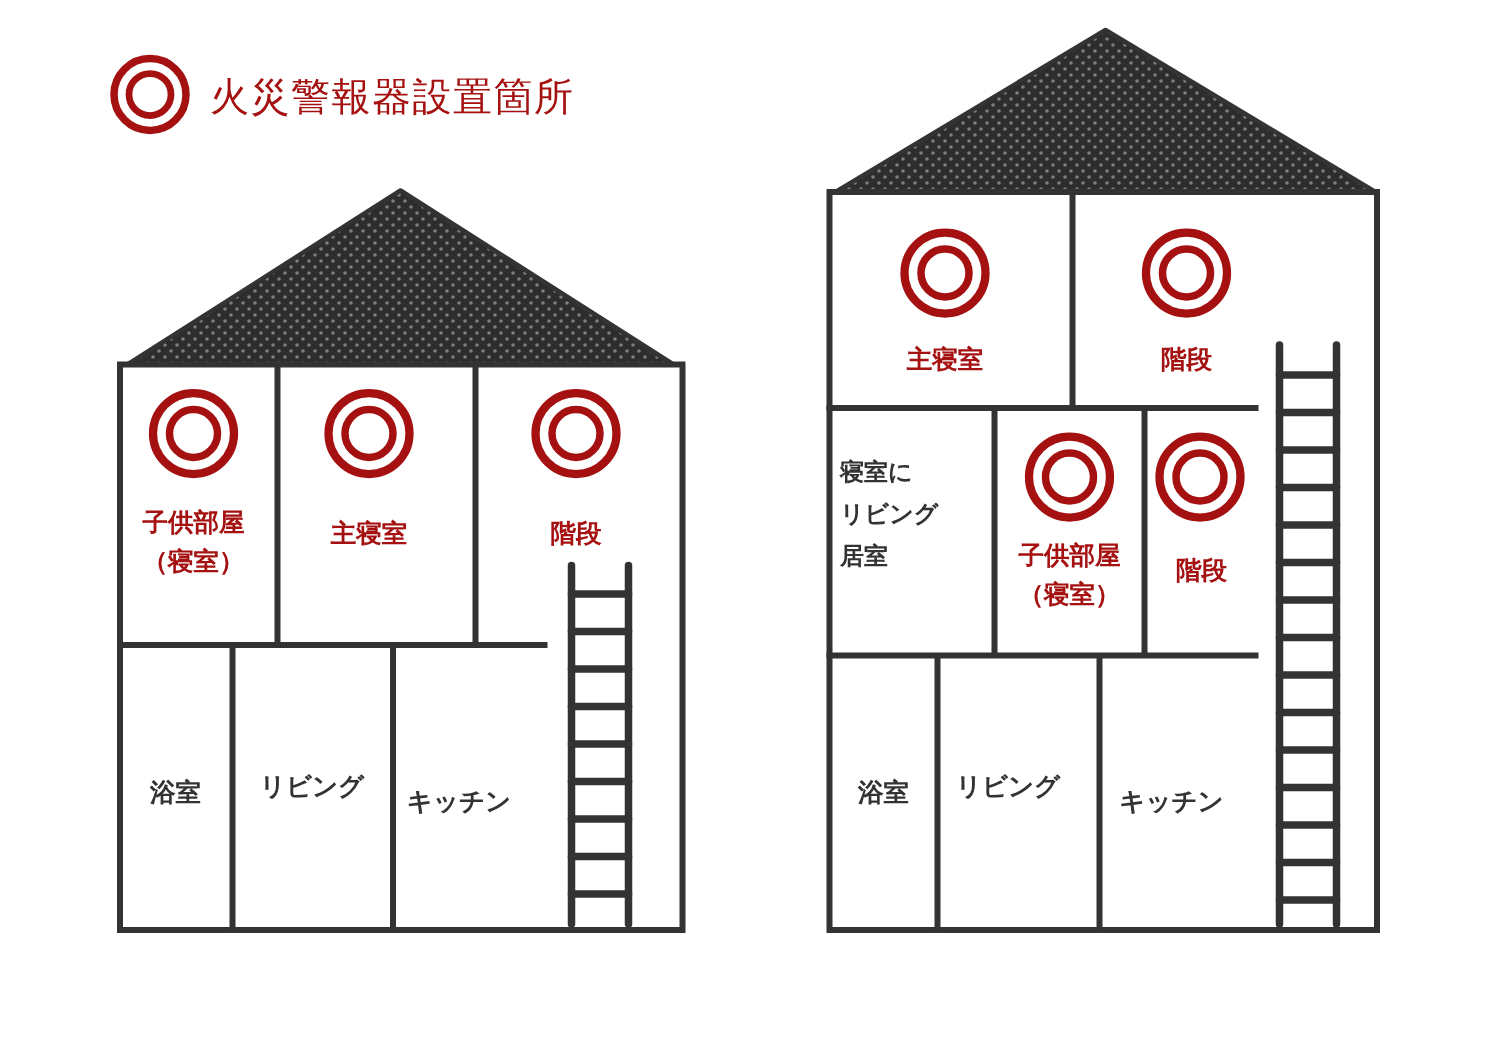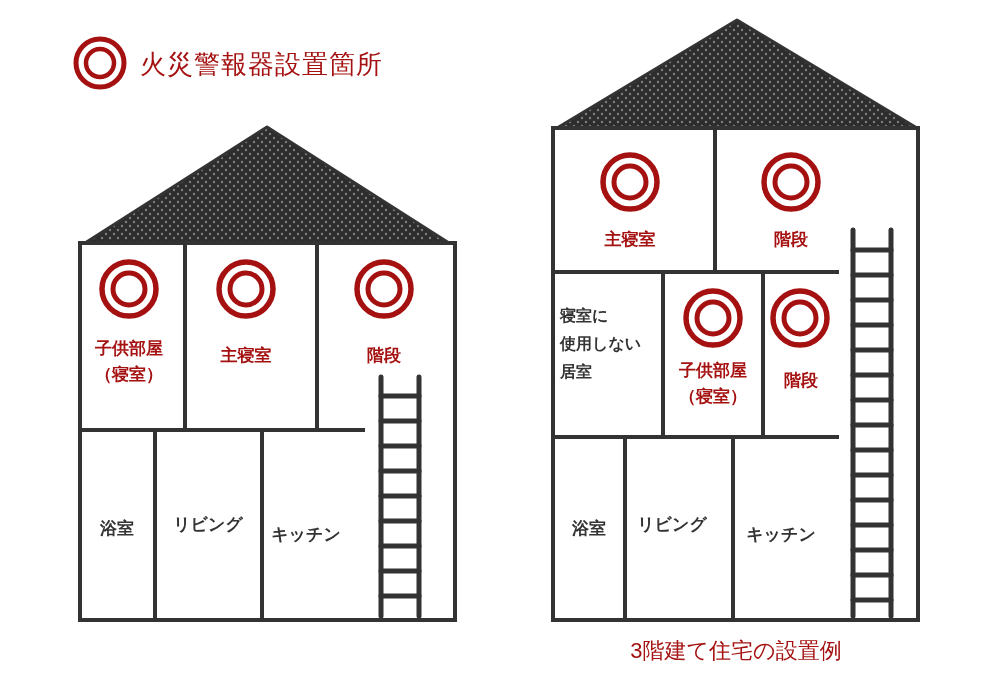--- a/index.html
+++ b/index.html
@@ -145,24 +145,23 @@
 （寝室）</div>
   <div class="lbl accent" style="left:246px; top:343px;">主寝室</div>
   <div class="lbl accent" style="left:384px; top:343px;">階段</div>
   <div class="lbl dark" style="left:117px; top:516px;">浴室</div>
   <div class="lbl dark" style="left:208px; top:512px;">リビング</div>
   <div class="lbl dark" style="left:306px; top:522px;">キッチン</div>
 
   <div class="lbl accent" style="left:630px; top:227px;">主寝室</div>
   <div class="lbl accent" style="left:791px; top:227px;">階段</div>
   <div class="lbl dark left-align" style="left:560px; top:302px; font-size:16px; line-height:28px;">寝室に
-使用しない
+リビング
 居室</div>
   <div class="lbl accent" style="left:713px; top:358px;">子供部屋
 （寝室）</div>
   <div class="lbl accent" style="left:801px; top:368px;">階段</div>
   <div class="lbl dark" style="left:589px; top:516px;">浴室</div>
   <div class="lbl dark" style="left:672px; top:512px;">リビング</div>
   <div class="lbl dark" style="left:781px; top:522px;">キッチン</div>
 
-  <div class="caption" style="left:736px; top:636px;">3階建て住宅の設置例</div>
 
 </div>
 
 </body></html>

